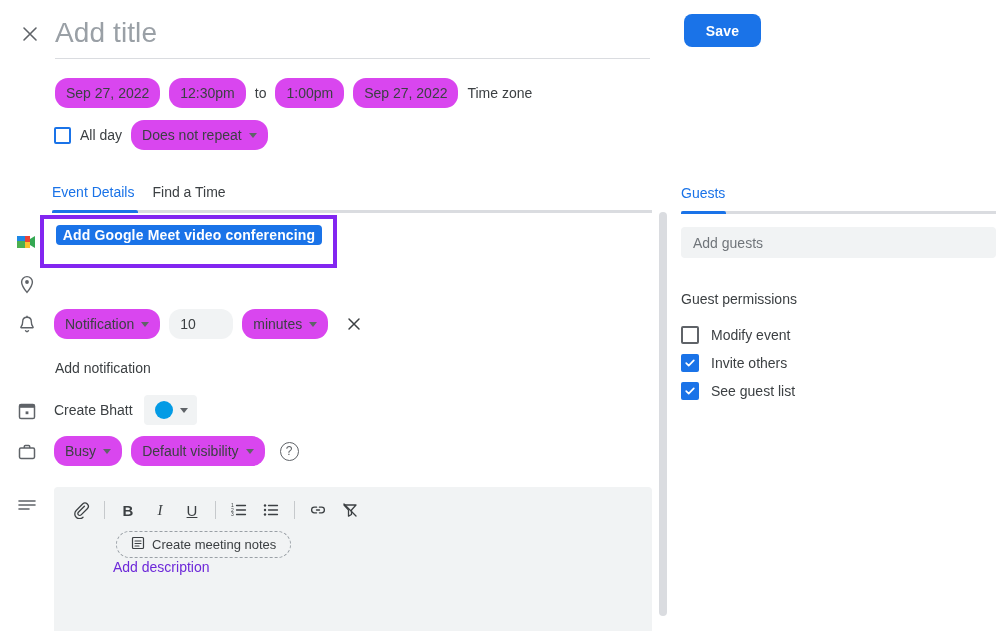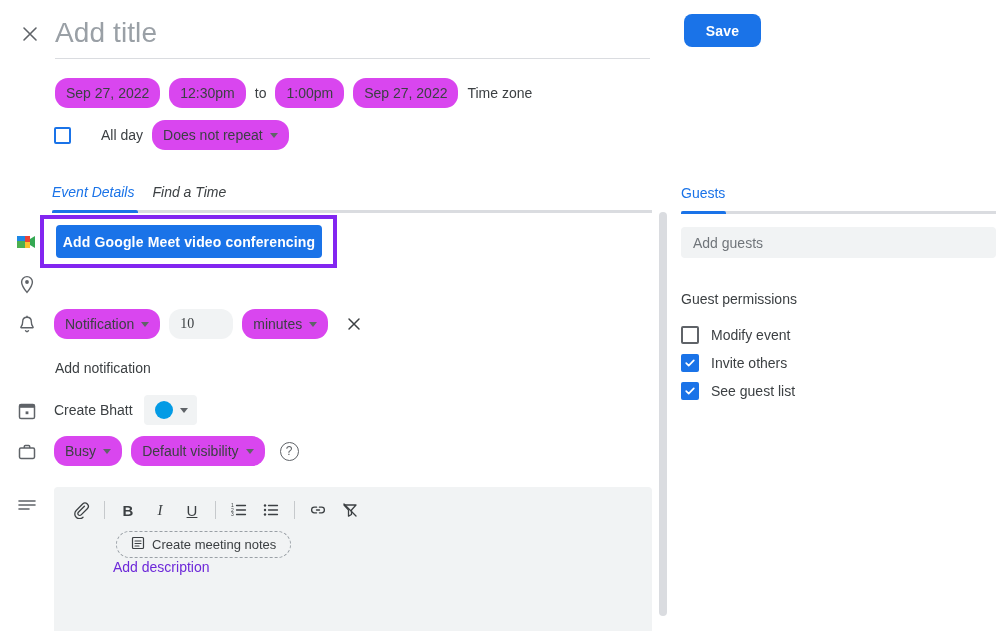--- a/index.html
+++ b/index.html
@@ -112,21 +112,20 @@
     height: 17px;
     border: 2px solid #1a73e8;
     border-radius: 2px;
     box-sizing: border-box;
     background: #fff;
     cursor: pointer;
   }
   .allday-label {
     font-size: 14px;
     color: #3c4043;
-    margin-left: 21px;
   }
   .caret {
     margin-left: 7px;
     width: 0;
     height: 0;
     border-left: 4px solid transparent;
     border-right: 4px solid transparent;
     border-top: 5px solid #5f6368;
     display: inline-block;
   }
@@ -141,21 +140,20 @@
   .tabs-inner {
     display: flex;
     align-items: flex-end;
     gap: 18px;
   }
   .tab {
     font-size: 14px;
     padding-bottom: 11px;
     cursor: pointer;
     white-space: nowrap;
-    font-style: italic;
   }
   .tab.active { color: #1a73e8; }
   .tab.inactive { color: #3c4043; }
   .tab-underline-row {
     position: relative;
     height: 3px;
     width: 600px;
     background: #dadce0;
     margin-top: -1px;
   }
@@ -187,21 +185,21 @@
     height: 53px;
     border: 4px solid #8226f0;
     box-sizing: border-box;
     background: #ffffff;
   }
   .meet-btn {
     position: absolute;
     left: 56px;
     top: 225px;
     width: 266px;
-    height: 33px;
+    height: 20px;
     background: #1a73e8;
     color: #ffffff;
     border: none;
     border-radius: 4px;
     font-family: "Liberation Sans", sans-serif;
     font-size: 14px;
     font-weight: bold;
     letter-spacing: 0.15px;
     cursor: pointer;
   }
@@ -246,21 +244,20 @@
     border-radius: 12px;
     height: 30px;
     width: 64px;
     display: flex;
     align-items: center;
     padding-left: 11px;
     box-sizing: border-box;
     font-size: 14px;
     color: #3c4043;
     cursor: text;
-    font-family: Liberation Serif, serif;
   }
   .x-small {
     width: 22px;
     height: 22px;
     display: flex;
     align-items: center;
     justify-content: center;
     cursor: pointer;
     margin-left: 6px;
   }

